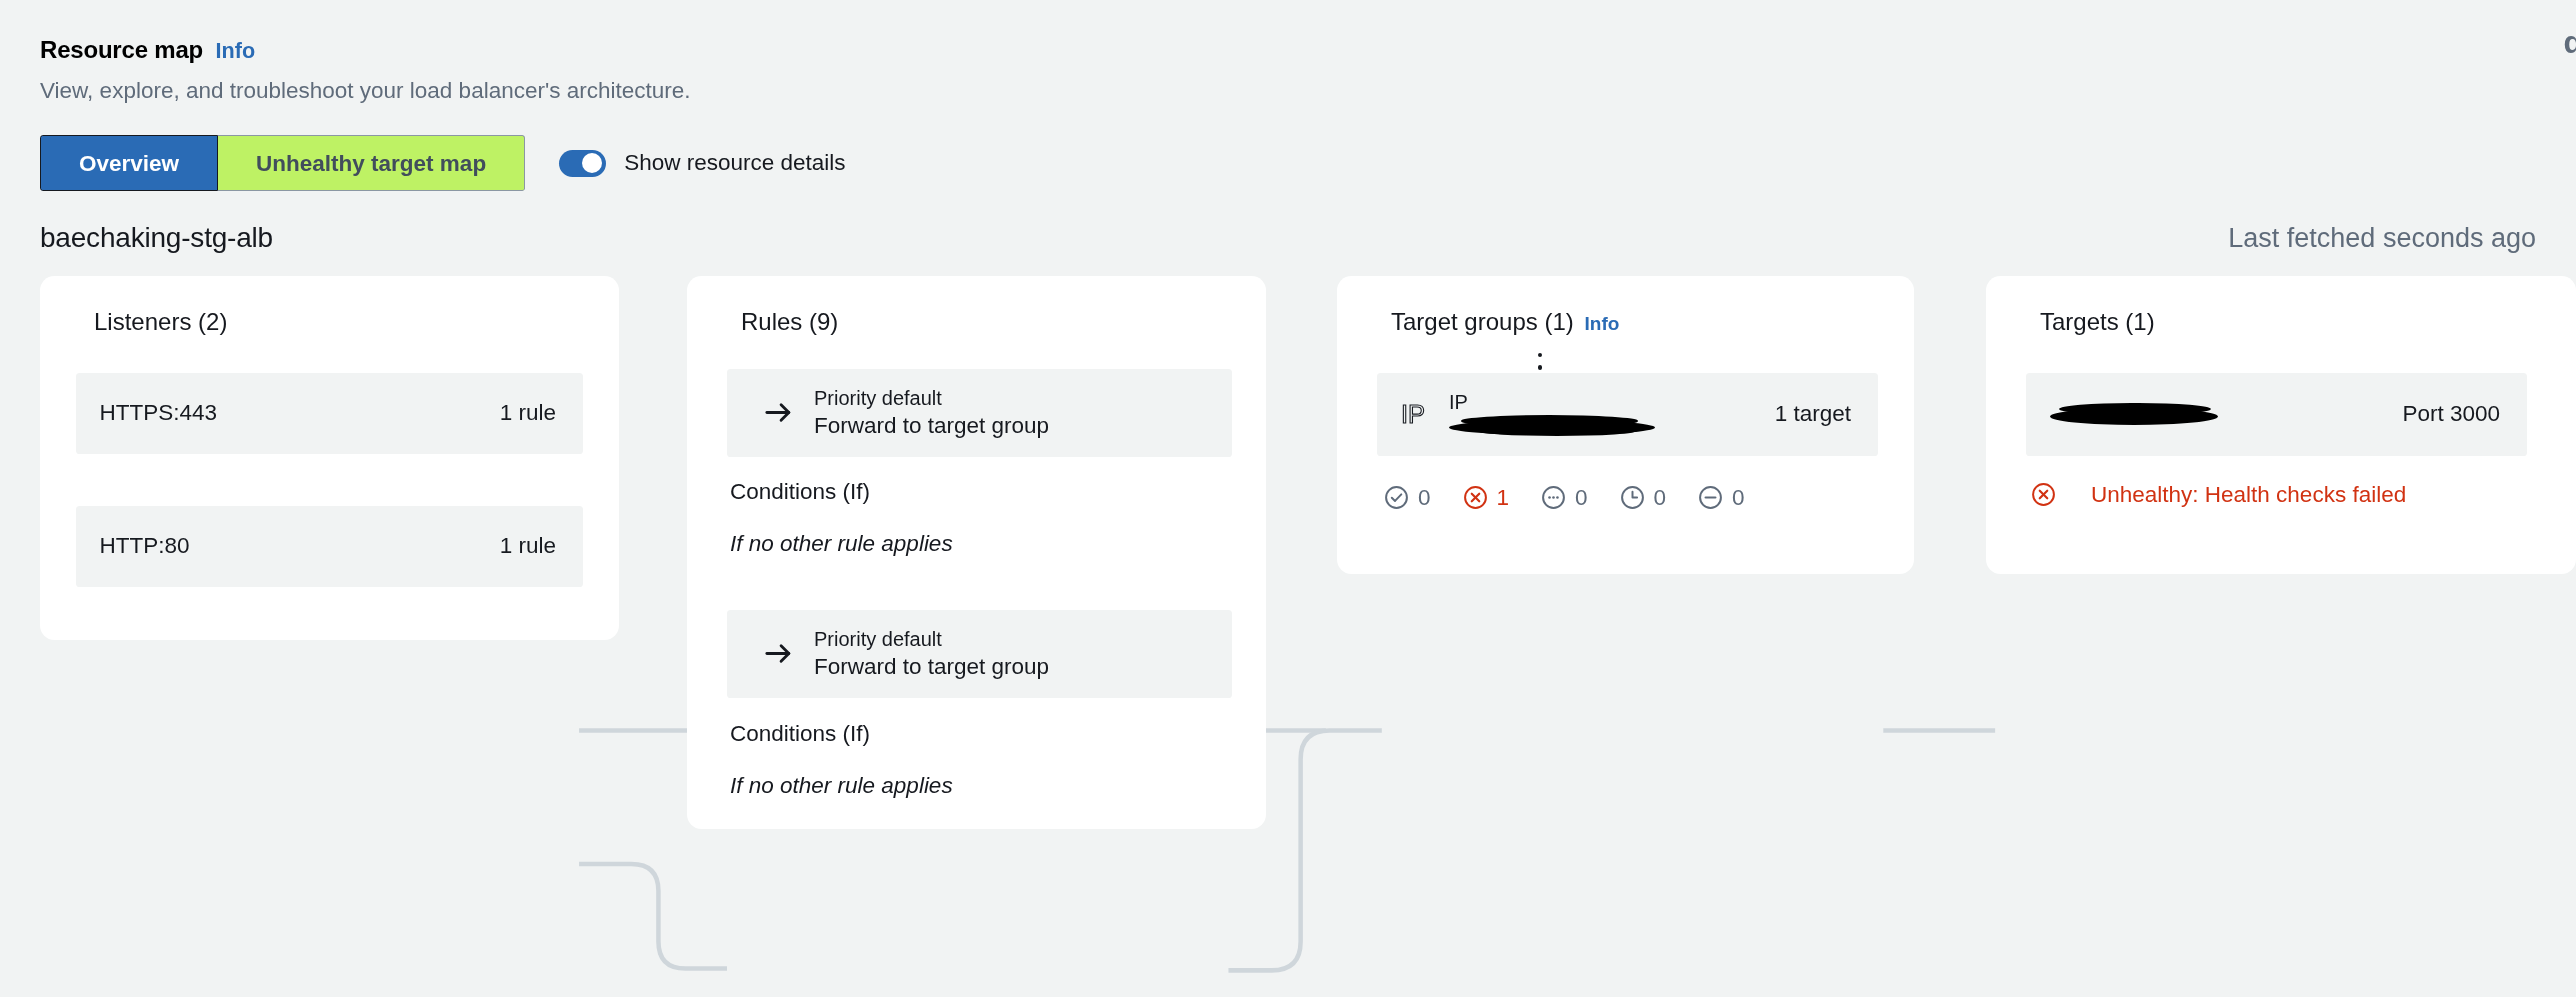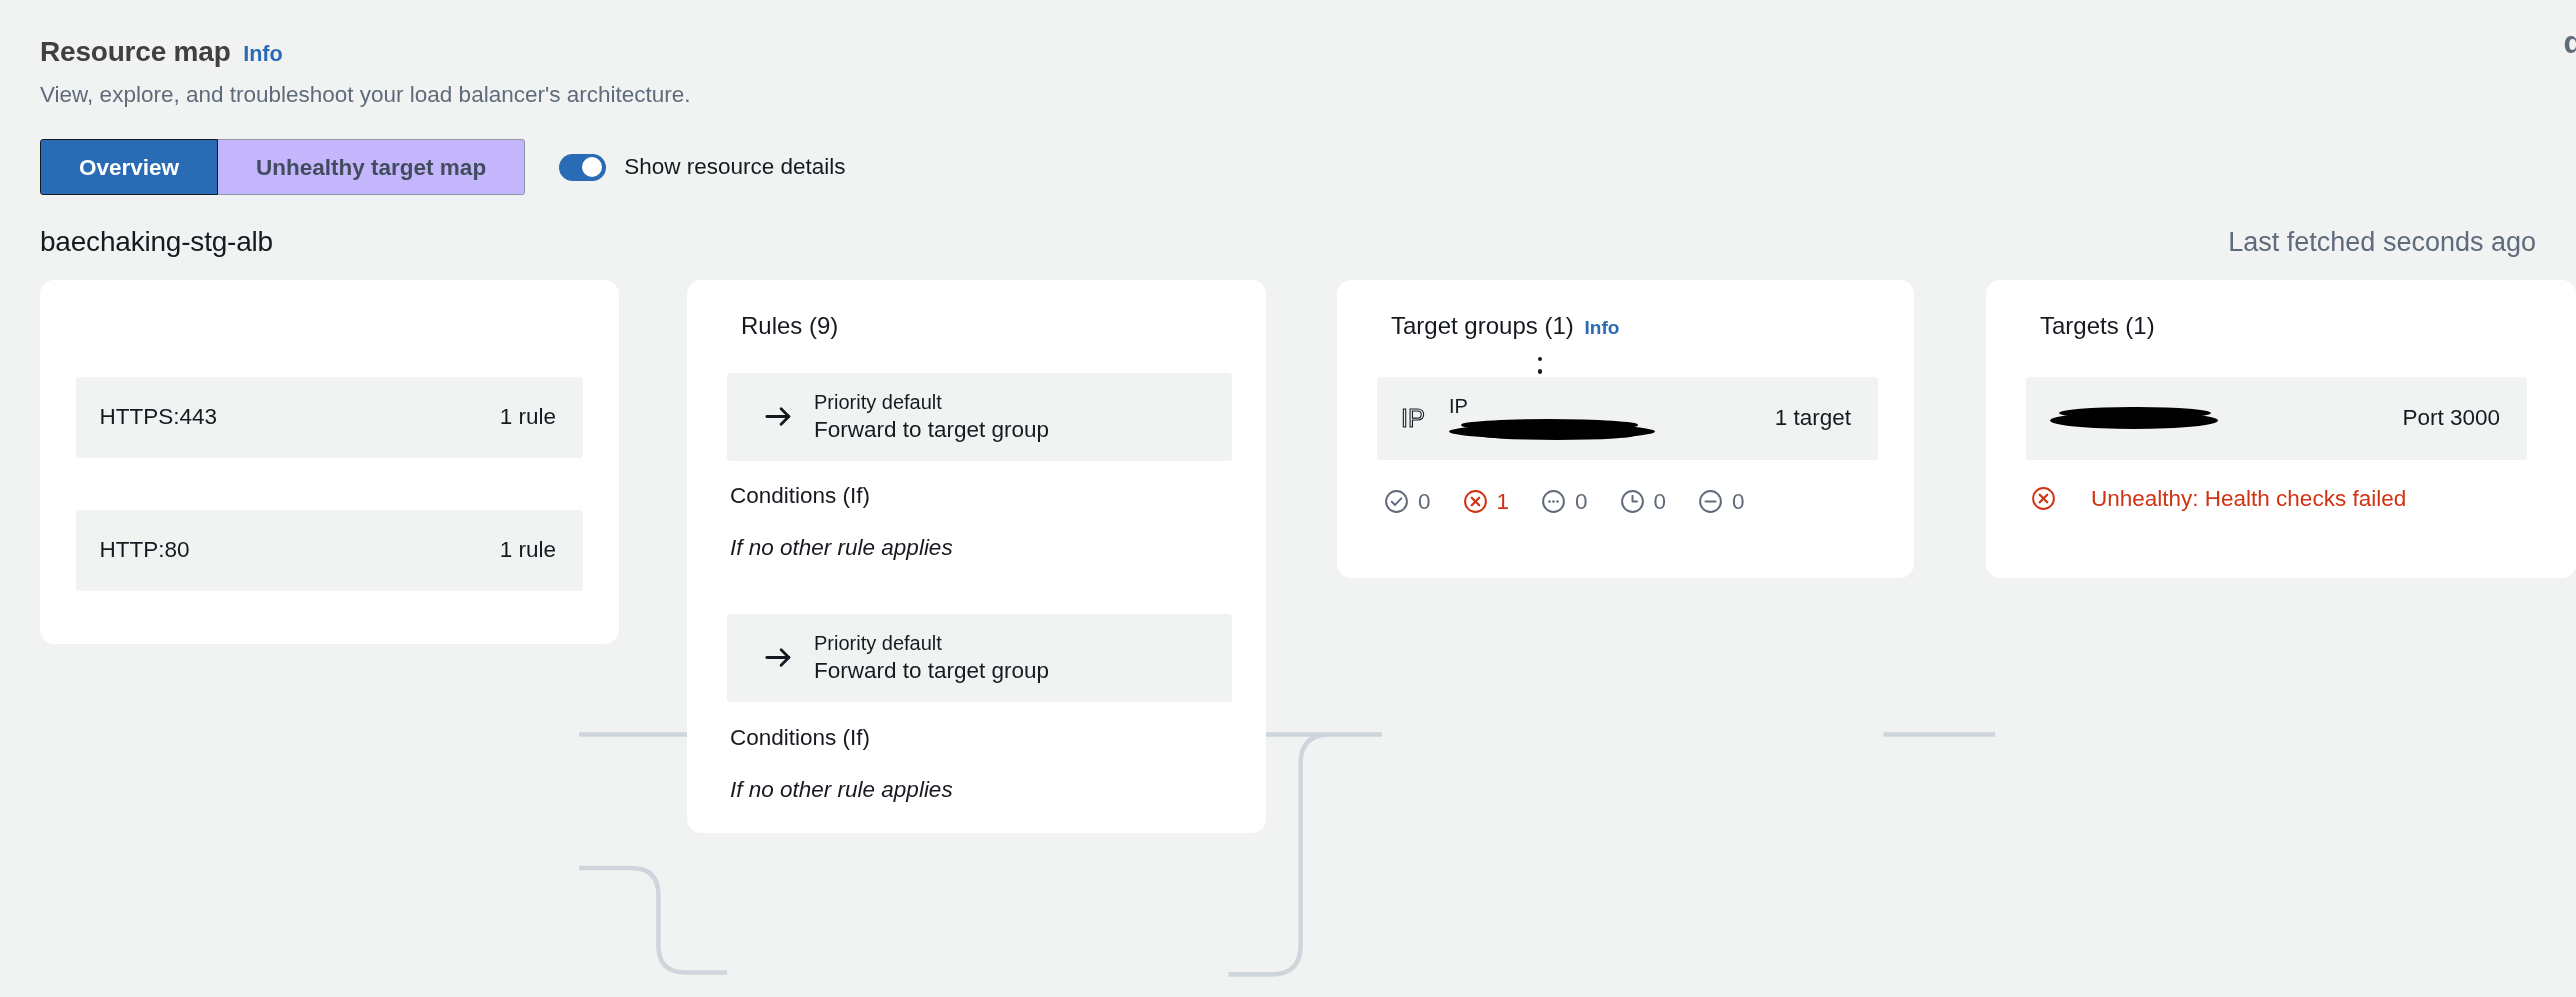--- a/index.html
+++ b/index.html
@@ -19,24 +19,24 @@
   
   .header {
     padding: 36px 0 0 40px;
   }
   .title-row {
     display: flex;
     align-items: baseline;
     gap: 12.6px;
   }
   .page-title {
-    font-size: 28px;
+    font-size: 24px;
     font-weight: bold;
     letter-spacing: -0.2px;
-    color: #404040;
+    color: #000000;
   }
   .info-link {
     font-size: 21.6px;
     font-weight: bold;
     color: #2a6bb5;
     cursor: pointer;
   }
   .subtitle {
     margin-top: 14.4px;
     font-size: 22.5px;
@@ -65,21 +65,21 @@
     text-align: center;
     white-space: nowrap;
   }
   .seg-btn.active {
     background: #2a6bb5;
     color: #ffffff;
     border: 1.8px solid #16191f;
     border-radius: 2.7px 0 0 2.7px;
   }
   .seg-btn.inactive {
-    background: #c4b5fd;
+    background: #bef264;
     color: #414d5c;
     border: 1.8px solid #8b97a3;
     border-left: none;
     border-radius: 0 2.7px 2.7px 0;
   }
 
   .toggle-wrap {
     display: flex;
     align-items: center;
     margin-left: 34px;
@@ -356,20 +356,23 @@
     <path d="M 642 676 L 700 676 Q 730 676 730 706 L 730 762 Q 730 792 760 792 L 806 792" fill="none" stroke="#cfd6db" stroke-width="5"></path>
 
     <path d="M 1362 528 L 1470 528" fill="none" stroke="#cfd6db" stroke-width="5"></path>
 
     <path d="M 1362 794 L 1410 794 Q 1442 794 1442 762 L 1442 560 Q 1442 528 1474 528 L 1532 528" fill="none" stroke="#cfd6db" stroke-width="5"></path>
 
     <path d="M 2088 528 L 2212 528" fill="none" stroke="#cfd6db" stroke-width="5"></path>
   </svg>
 
   <div class="card" style="left:40px; top:21.6px; width:579px; height:364px;">
+    <div class="card-title">
+      <span>Listeners (2)</span>
+    </div>
 
     <div class="row-box" style="left:36px; top:97px; width:507px; height:81px;">
       <span class="row-left">HTTPS:443</span>
       <span class="row-right">1 rule</span>
     </div>
 
     <div class="row-box" style="left:36px; top:230px; width:507px; height:81px;">
       <span class="row-left">HTTP:80</span>
       <span class="row-right">1 rule</span>
     </div>

